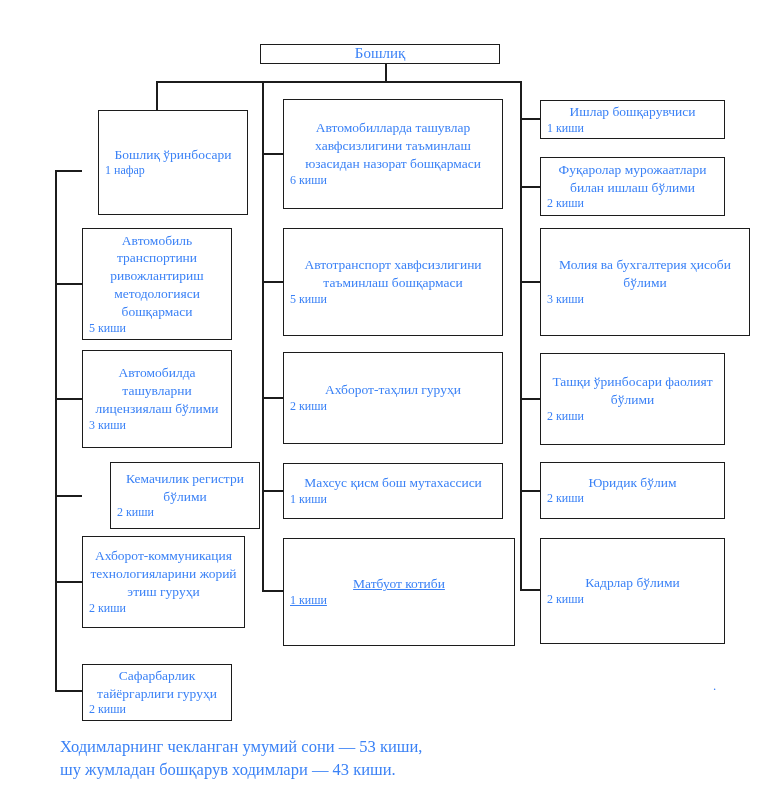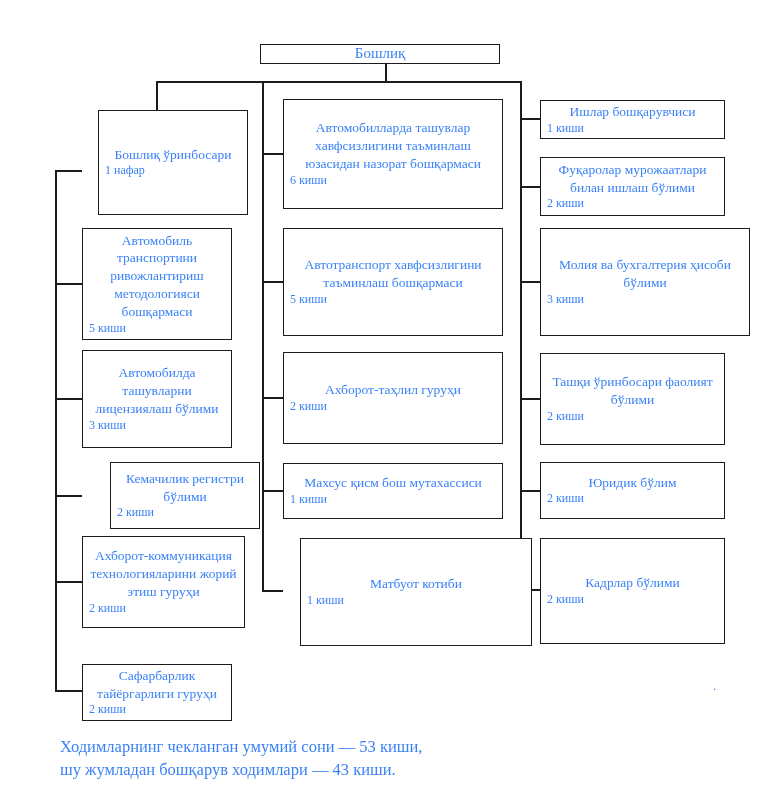--- a/index.html
+++ b/index.html
@@ -121,21 +121,21 @@
     <div class="box-count">5 киши</div>
   </div>
   <div class="box" style="left:283px; top:352px; width:220px; height:92px;">
     <div class="box-title">Ахборот-таҳлил гуруҳи</div>
     <div class="box-count">2 киши</div>
   </div>
   <div class="box" style="left:283px; top:463px; width:220px; height:56px;">
     <div class="box-title">Махсус қисм бош мутахассиси</div>
     <div class="box-count">1 киши</div>
   </div>
-  <div class="box" style="left:300px; top:538px; width:232px; height:108px;">
+  <div class="box" style="left:283px; top:538px; width:232px; height:108px;text-decoration:underline;">
     <div class="box-title">Матбуот котиби</div>
     <div class="box-count">1 киши</div>
   </div>
 
   <div class="box" style="left:540px; top:100px; width:185px; height:39px;">
     <div class="box-title">Ишлар бошқарувчиси</div>
     <div class="box-count">1 киши</div>
   </div>
   <div class="box" style="left:540px; top:157px; width:185px; height:59px;">
     <div class="box-title">Фуқаролар мурожаатлари билан ишлаш бўлими</div>

